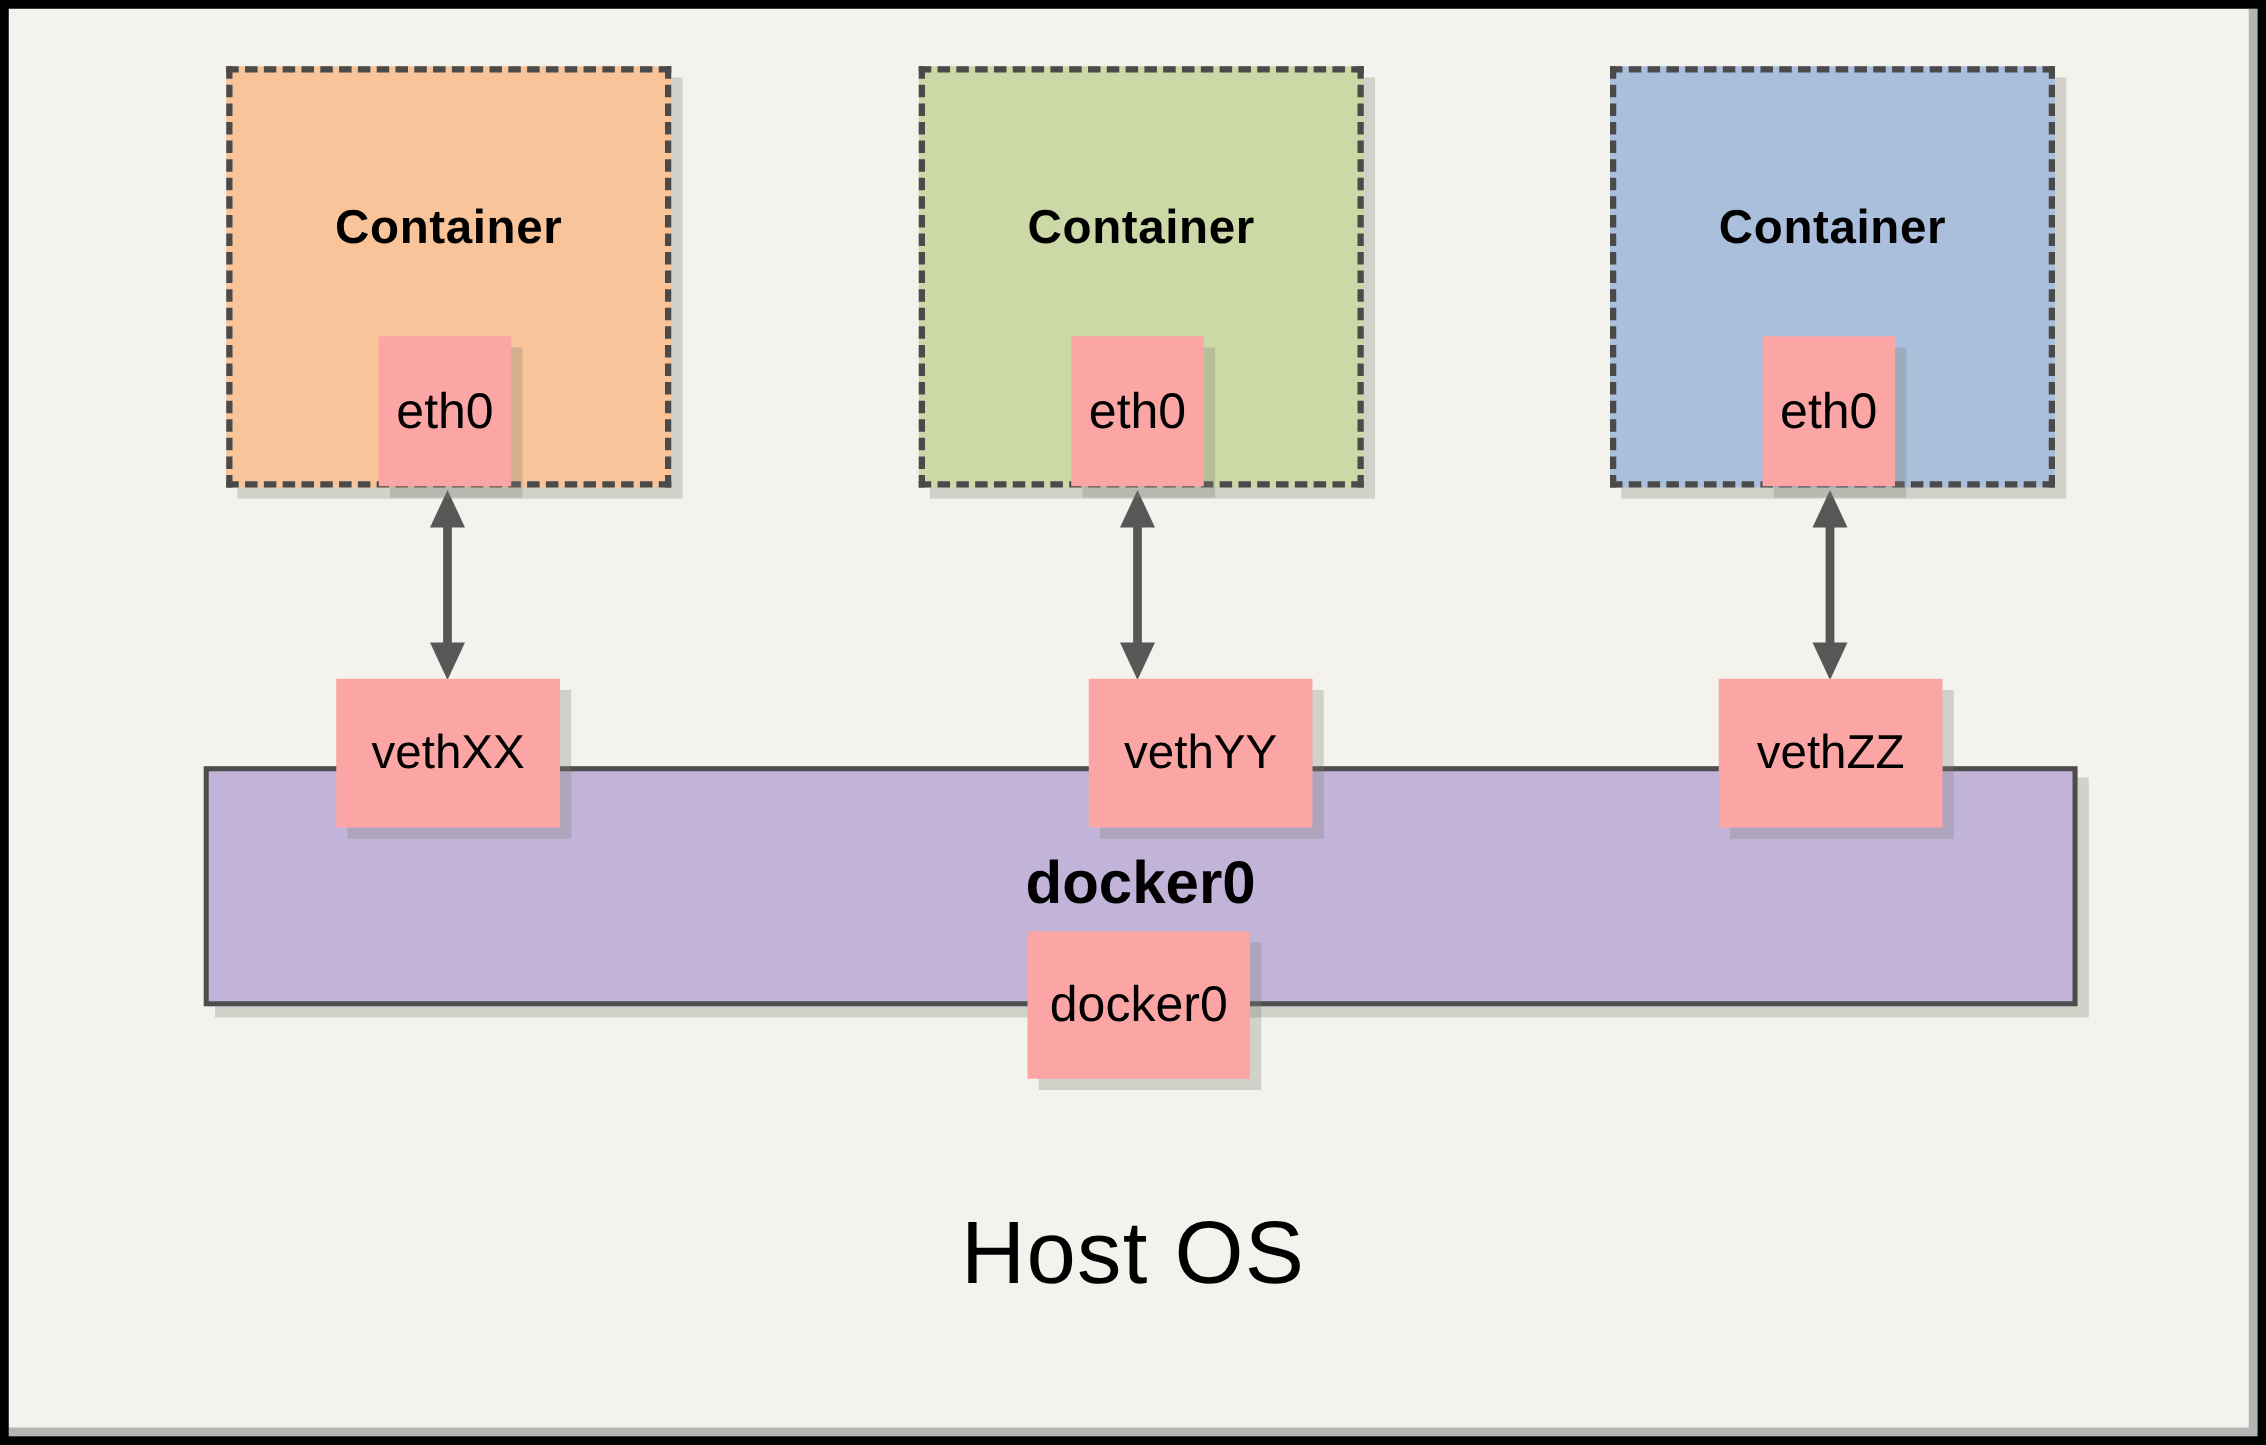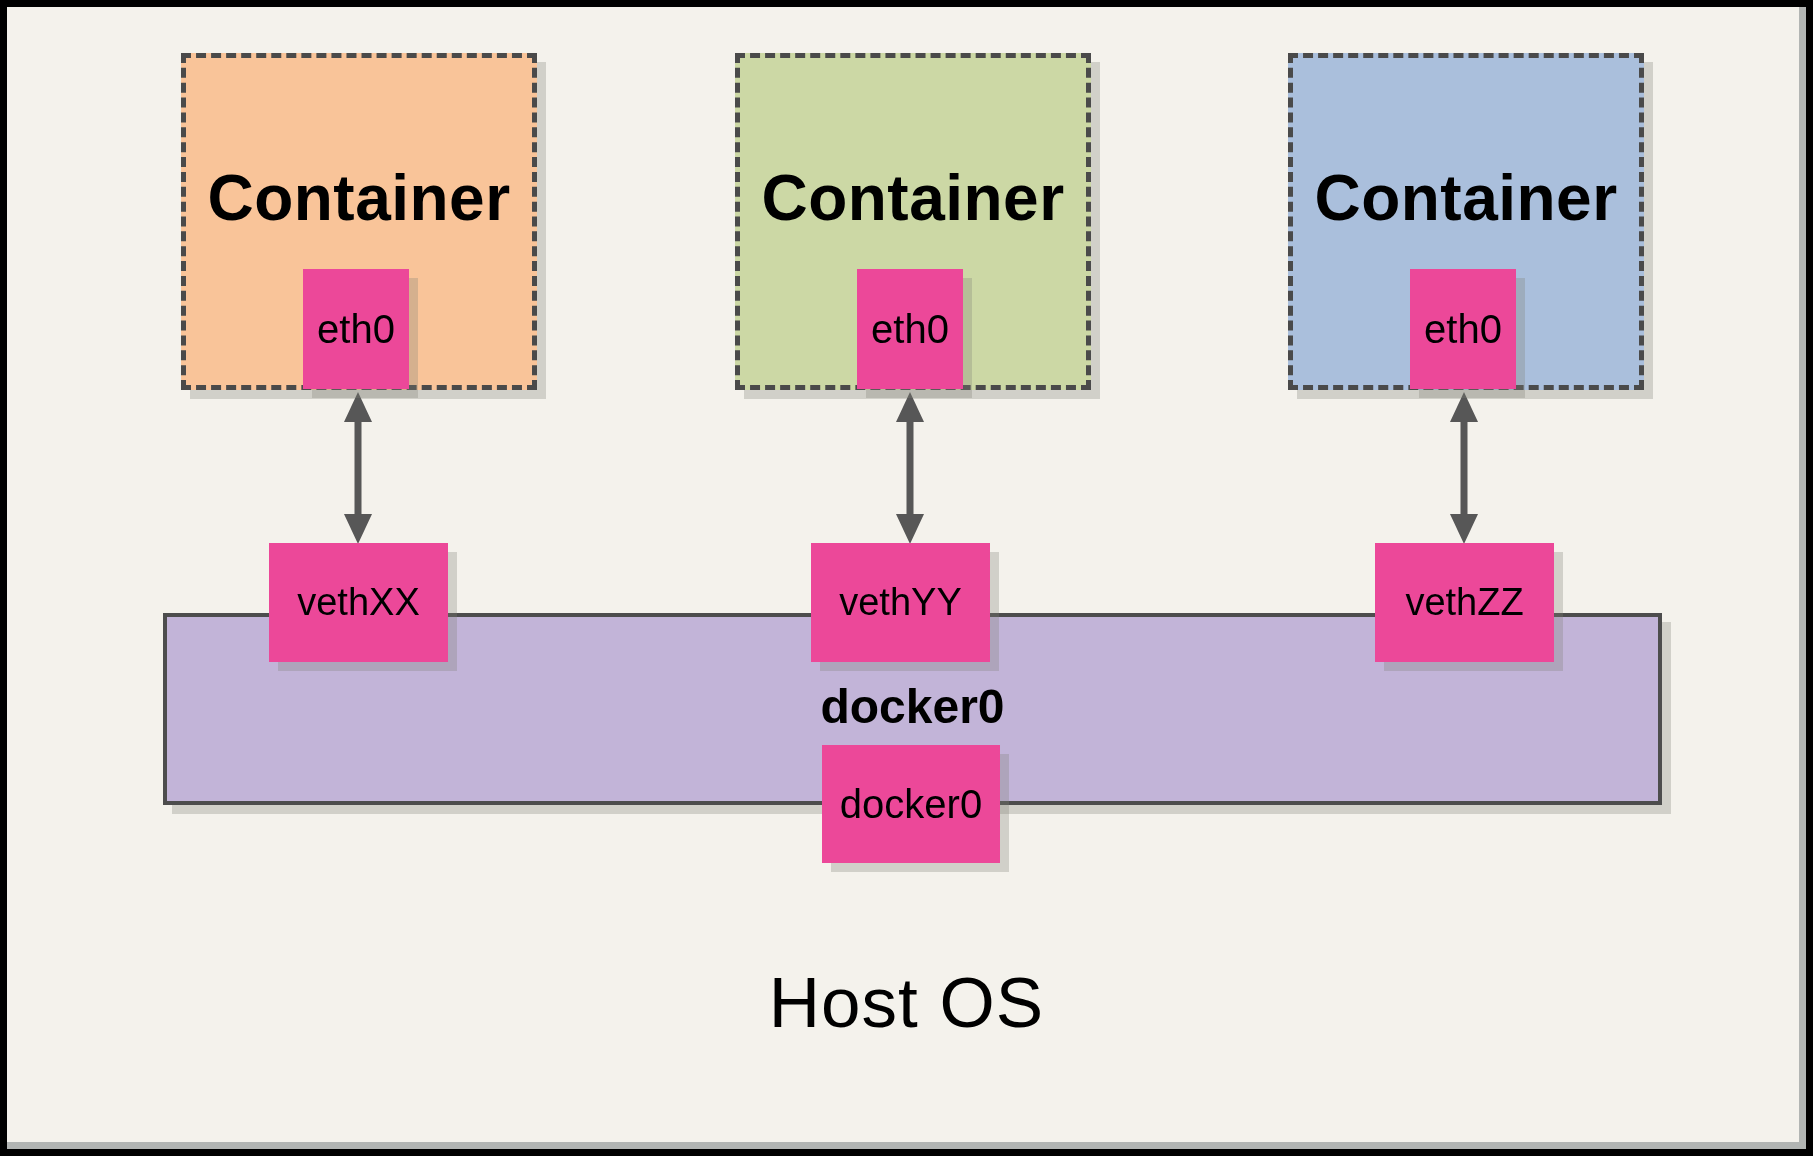--- a/index.html
+++ b/index.html
@@ -22,38 +22,38 @@
     border: 5px dashed #4a4a4a;
     box-shadow: 9px 9px 0 rgba(130,128,120,0.30);
   }
   .c1 { left: 174px; }
   .c2 { left: 728px; }
   .c3 { left: 1281px; }
 
   .container-label {
     position: absolute; left: 0; top: 103px; width: 100%;
     text-align: center;
-    font-size: 64px; font-weight: 700; letter-spacing: 0.5px;
+    font-size: 38px; font-weight: 700; letter-spacing: 0.5px;
   }
 
   .node {
     position: absolute;
-    background: #ec4899;
+    background: #fca5a5;
     display: flex; align-items: center; justify-content: center;
     box-shadow: 9px 9px 0 rgba(130,128,120,0.30);
     z-index: 5;
   }
   .eth-node { width: 106px; height: 120px; top: 262px; font-size: 40px; }
   .e1 { left: 296px; }
   .e2 { left: 850px; }
   .e3 { left: 1403px; }
 
   .veth-node { width: 179px; height: 119px; top: 536px; font-size: 38px; text-align: center; }
   .v1 { left: 262px; }
-  .v2 { left: 804px; }
+  .v2 { left: 864px; }
   .v3 { left: 1368px; }
 
   .arrow-svg { position: absolute; top: 384px; width: 40px; height: 154px; z-index: 4; }
   .a1 { left: 331px; }
   .a2 { left: 883px; }
   .a3 { left: 1437px; }
 
   .bridge-bar {
     position: absolute;
     left: 156px; top: 606px; width: 1499px; height: 192px;

